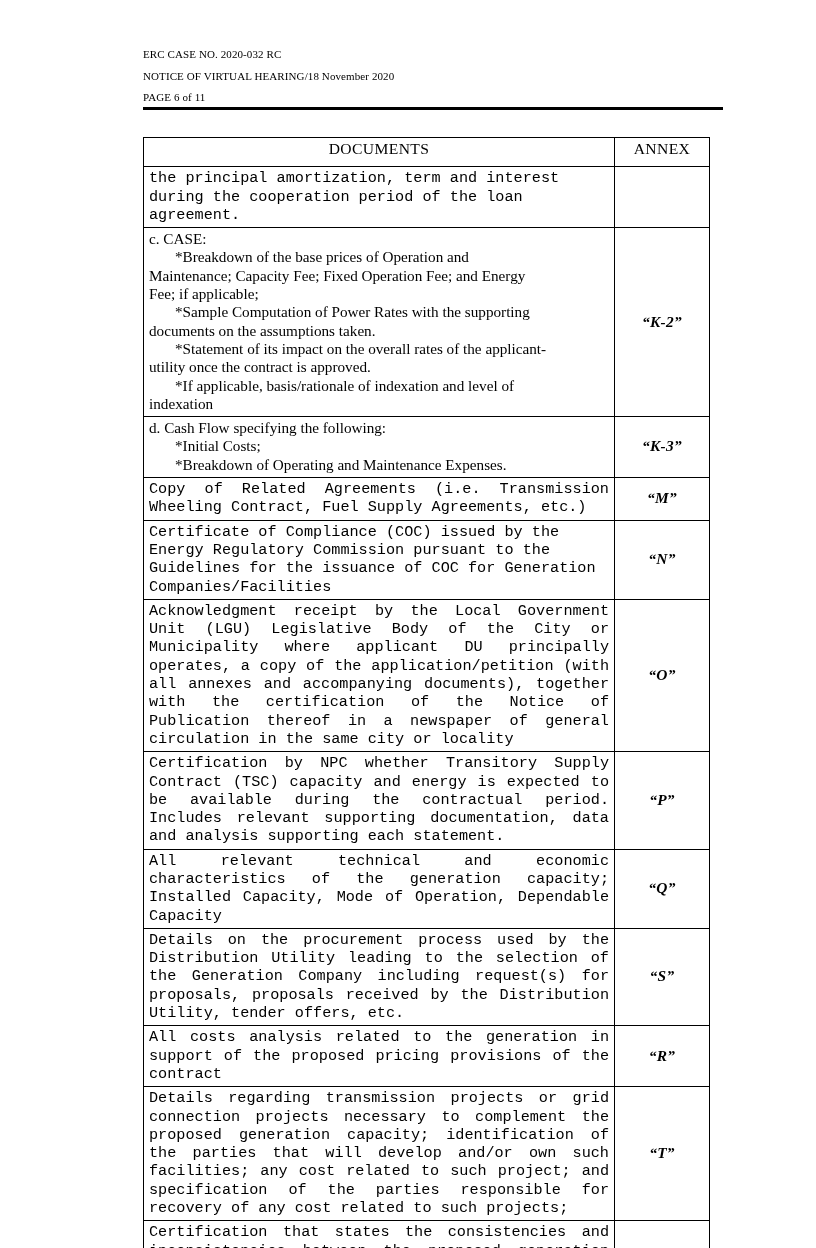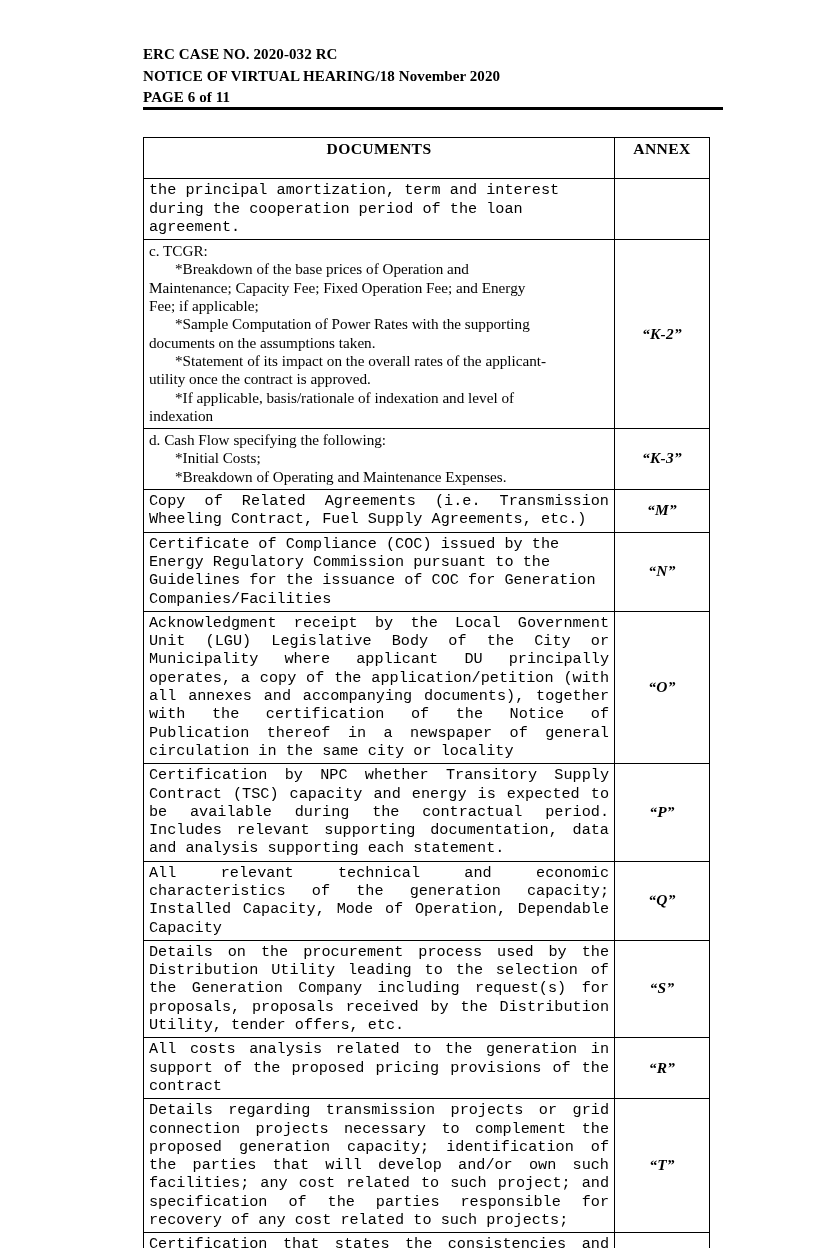--- a/index.html
+++ b/index.html
@@ -25,22 +25,22 @@
 
   
   .doc-header {
     position: absolute;
     left: 143px;
     top: 44px;
     width: 580px;
   }
   .doc-header .hline {
     font-family: "Liberation Serif", "DejaVu Serif", serif;
-    font-weight: bold;
-    font-size: 15px;
+    font-weight: normal;
+    font-size: 11px;
     line-height: 21.5px;
     letter-spacing: 0.1px;
     white-space: nowrap;
   }
   .header-rule {
     position: absolute;
     left: 143px;
     top: 107px;
     width: 580px;
     height: 3px;
@@ -61,25 +61,25 @@
     vertical-align: top;
     padding: 2px 5px 3px 5px;
     font-size: 15.2px;
     line-height: 18.3px;
   }
   .doc-table col.c-docs { width: 471px; }
   .doc-table col.c-annex { width: 95px; }
 
   th.col-head {
     text-align: center;
-    font-weight: bold;
+    font-weight: normal;
     font-size: 15.6px;
     letter-spacing: 0.4px;
     padding-top: 2px;
-    padding-bottom: 20px;
+    padding-bottom: 8px;
     vertical-align: middle;
   }
 
   td.docs {
     text-align: left;
     hyphens: none;
   }
   td.docs.justify {
     text-align: justify;
     text-align-last: left;
@@ -125,21 +125,21 @@
     </thead>
     <tbody id="table-body">
         <tr>
           <td class="docs">
             <div class="blockpara">the principal amortization, term and interest during the cooperation period of the loan agreement.</div>
           </td>
           <td class="annex"></td>
         </tr>
         <tr>
           <td class="docs">
-            <span class="cellline">c. TCGR:</span>
+            <span class="cellline">c. CASE:</span>
             <span class="cellline indent">*Breakdown of the base prices of Operation and</span>
             <span class="cellline">Maintenance; Capacity Fee; Fixed Operation Fee; and Energy</span>
             <span class="cellline">Fee; if applicable;</span>
             <span class="cellline indent">*Sample Computation of Power Rates with the supporting</span>
             <span class="cellline">documents on the assumptions taken.</span>
             <span class="cellline indent">*Statement of its impact on the overall rates of the applicant-</span>
             <span class="cellline">utility once the contract is approved.</span>
             <span class="cellline indent">*If applicable, basis/rationale of indexation and level of</span>
             <span class="cellline">indexation</span>
           </td>

